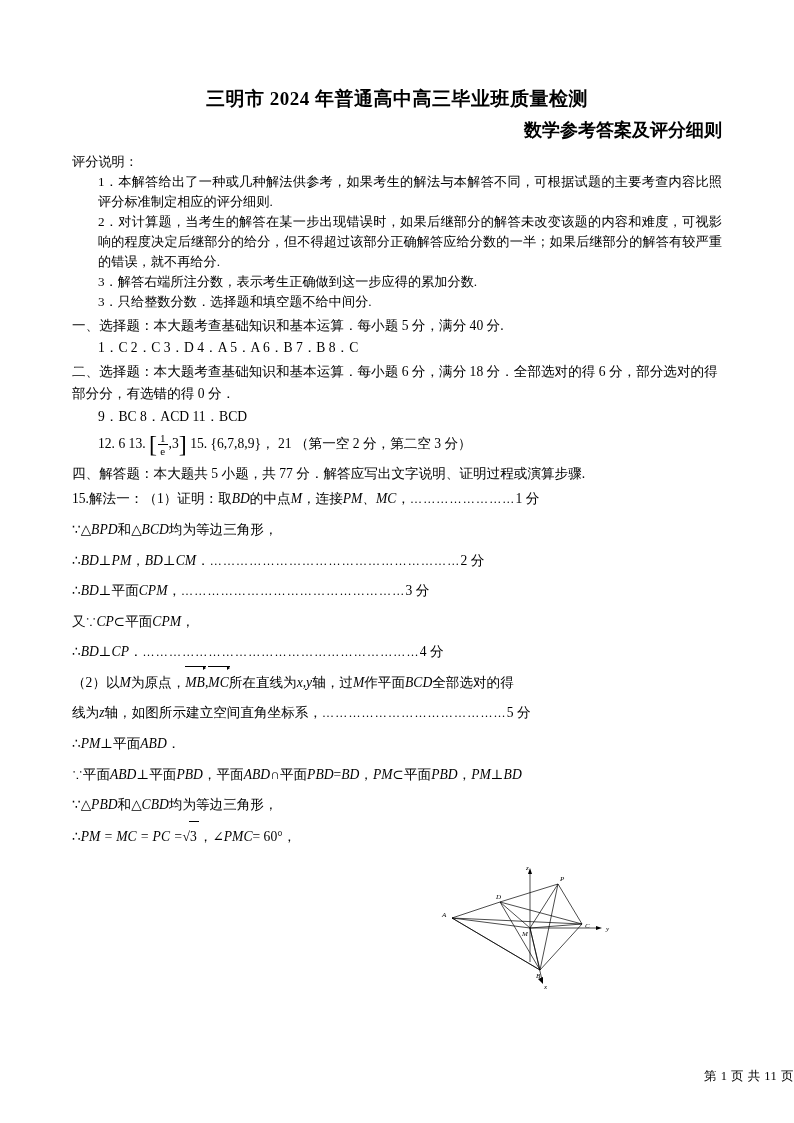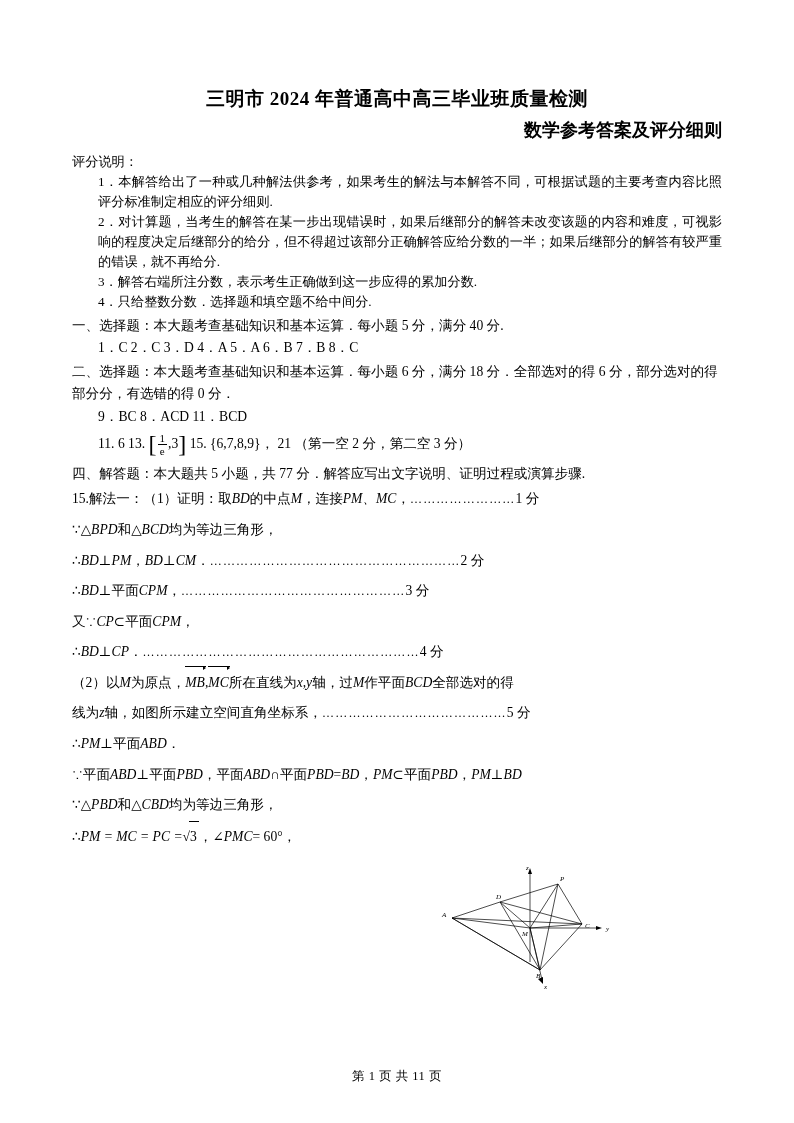--- a/index.html
+++ b/index.html
@@ -137,50 +137,50 @@
     left: 430px;
     top: 862px;
     width: 200px;
     height: 130px;
   }
   .footer {
     position: absolute;
     left: 0;
     top: 1068px;
     width: 794px;
-    text-align: center;
+    text-align: right;
     font-size: 12.5px;
     letter-spacing: 0.5px;
   }
 </style>
 </head>
 <body>
 
 <div class="page">
 
   <div class="content">
 
     <div class="title1">三明市 2024 年普通高中高三毕业班质量检测</div>
     <div class="title2">数学参考答案及评分细则</div>
 
     <div class="para">评分说明：</div>
     <div class="para indent2">1．本解答给出了一种或几种解法供参考，如果考生的解法与本解答不同，可根据试题的主要考查内容比照评分标准制定相应的评分细则.</div>
     <div class="para indent2">2．对计算题，当考生的解答在某一步出现错误时，如果后继部分的解答未改变该题的内容和难度，可视影响的程度决定后继部分的给分，但不得超过该部分正确解答应给分数的一半；如果后继部分的解答有较严重的错误，就不再给分.</div>
     <div class="para indent2">3．解答右端所注分数，表示考生正确做到这一步应得的累加分数.</div>
-    <div class="para indent2">4．只给整数分数．选择题和填空题不给中间分.</div>
+    <div class="para indent2">3．只给整数分数．选择题和填空题不给中间分.</div>
 
     <div class="sec">一、选择题：本大题考查基础知识和基本运算．每小题 5 分，满分 40 分.</div>
     <div class="ans-line">1．C    2．C   3．D   4．A   5．A   6．B   7．B   8．C</div>
 
     <div class="sec">二、选择题：本大题考查基础知识和基本运算．每小题 6 分，满分 18 分．全部选对的得 6 分，部分选对的得部分分，有选错的得 0 分．</div>
     <div class="ans-line">9．BC        8．ACD        11．BCD</div>
 
 
     <div class="blanks-row">
-      <span>11.</span>
+      <span>12.</span>
       <span class="gap"></span><span class="gap"></span>
       <span>6</span>
       <span class="gap"></span><span class="gap"></span><span class="gap"></span>
       <span>13.</span>
       <span class="gap"></span>
       <span class="brk">[</span><span class="frac"><span class="num">1</span><span class="den">e</span></span><span>,3</span><span class="brk">]</span>
       <span class="gap"></span><span class="gap"></span><span class="gap"></span><span class="gap"></span>
       <span>15.</span>
       <span class="gap"></span>
       <span>{6,7,8,9}</span><span>，</span>

